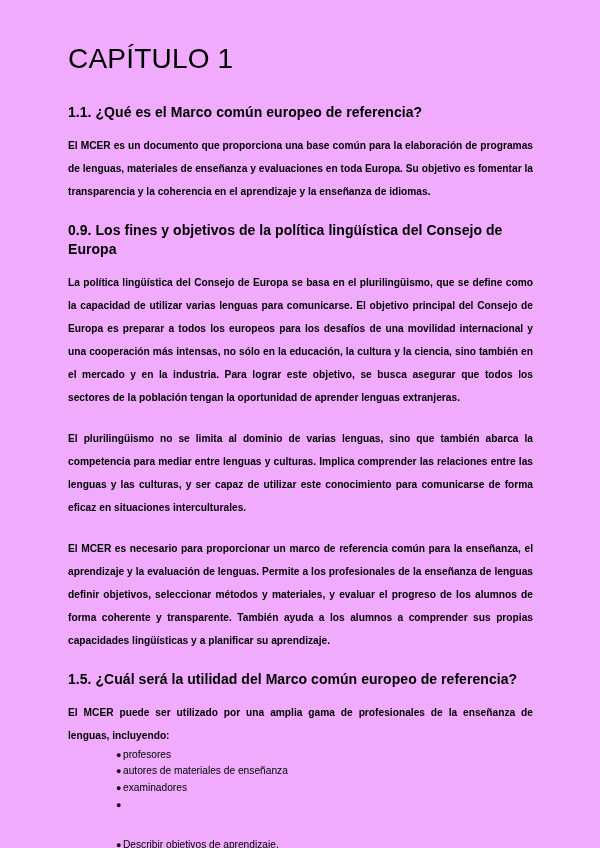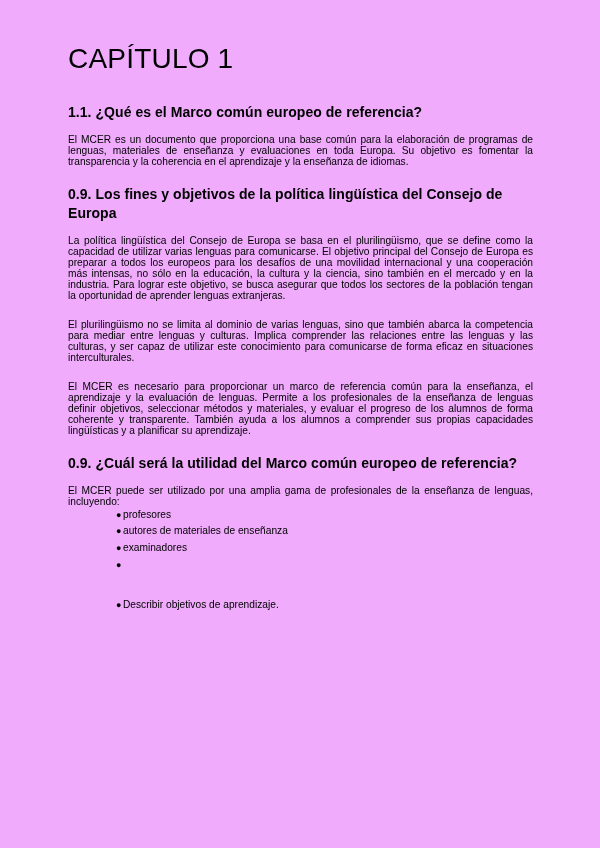--- a/index.html
+++ b/index.html
@@ -37,25 +37,26 @@
   }
   .section-heading {
     font-size: 14px;
     font-weight: bold;
     line-height: 1.35;
     margin: 0 0 12px 0;
     letter-spacing: 0.05px;
   }
   .body-text {
     font-size: 10.2px;
-    line-height: 11px;
+    line-height: 23px;
     text-align: justify;
     text-justify: inter-word;
     margin: 0 0 18px 0;
     letter-spacing: 0.01px;
+    font-weight: bold;
   }
   .body-text.tight {
     margin-bottom: 0;
   }
   .bullet-list {
     list-style: none;
     margin: 0 0 18px 0;
     padding: 0 0 0 48px;
   }
   .bullet-list li {
@@ -95,21 +96,21 @@
 
   <div class="section">
     <p class="body-text">El plurilingüismo no se limita al dominio de varias lenguas, sino que también abarca la competencia para mediar entre lenguas y culturas. Implica comprender las relaciones entre las lenguas y las culturas, y ser capaz de utilizar este conocimiento para comunicarse de forma eficaz en situaciones interculturales.</p>
   </div>
 
   <div class="section">
     <p class="body-text">El MCER es necesario para proporcionar un marco de referencia común para la enseñanza, el aprendizaje y la evaluación de lenguas. Permite a los profesionales de la enseñanza de lenguas definir objetivos, seleccionar métodos y materiales, y evaluar el progreso de los alumnos de forma coherente y transparente. También ayuda a los alumnos a comprender sus propias capacidades lingüísticas y a planificar su aprendizaje.</p>
   </div>
 
   <div class="section">
-    <h2 class="section-heading">0.9. ¿Cuál será la utilidad del Marco común europeo de referencia?</h2>
+    <h2 class="section-heading">1.5. ¿Cuál será la utilidad del Marco común europeo de referencia?</h2>
     <p class="body-text tight">El MCER puede ser utilizado por una amplia gama de profesionales de la enseñanza de lenguas, incluyendo:</p>
 
     <ul class="bullet-list">
       <li>
         <span class="bullet-dot">●</span>
         <span>profesores</span>
       </li>
       <li>
         <span class="bullet-dot">●</span>
         <span>autores de materiales de enseñanza</span>

